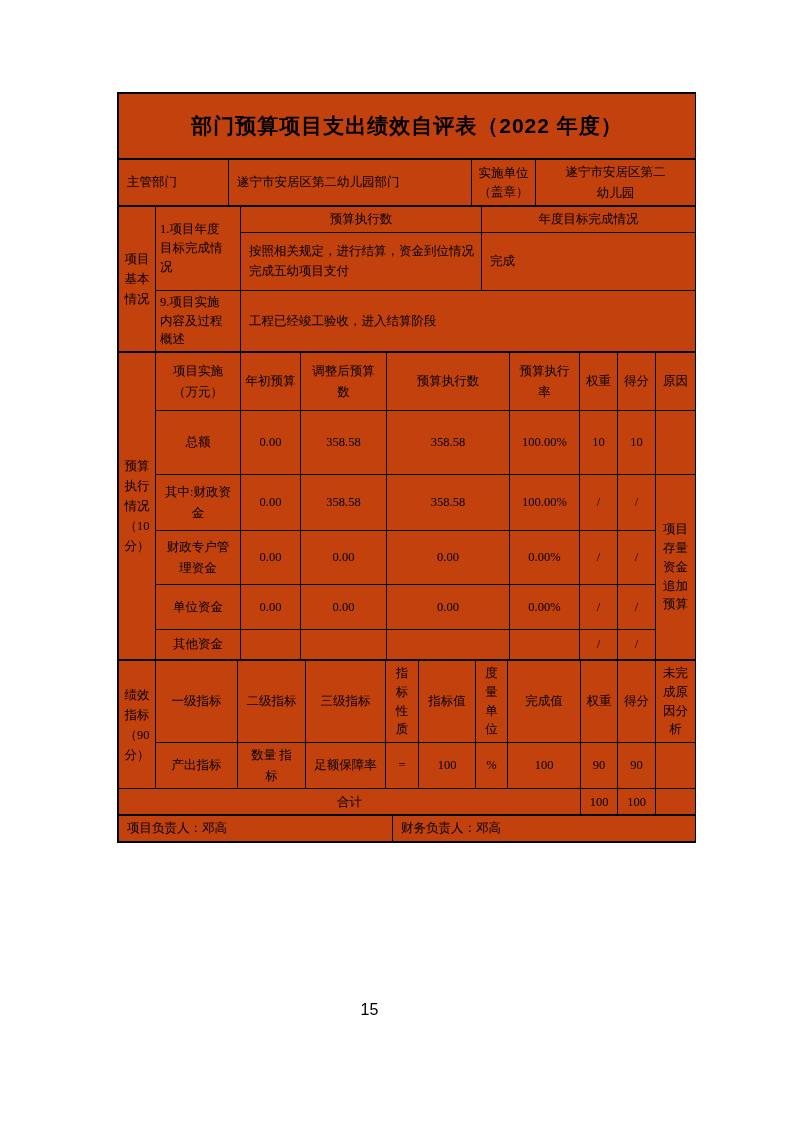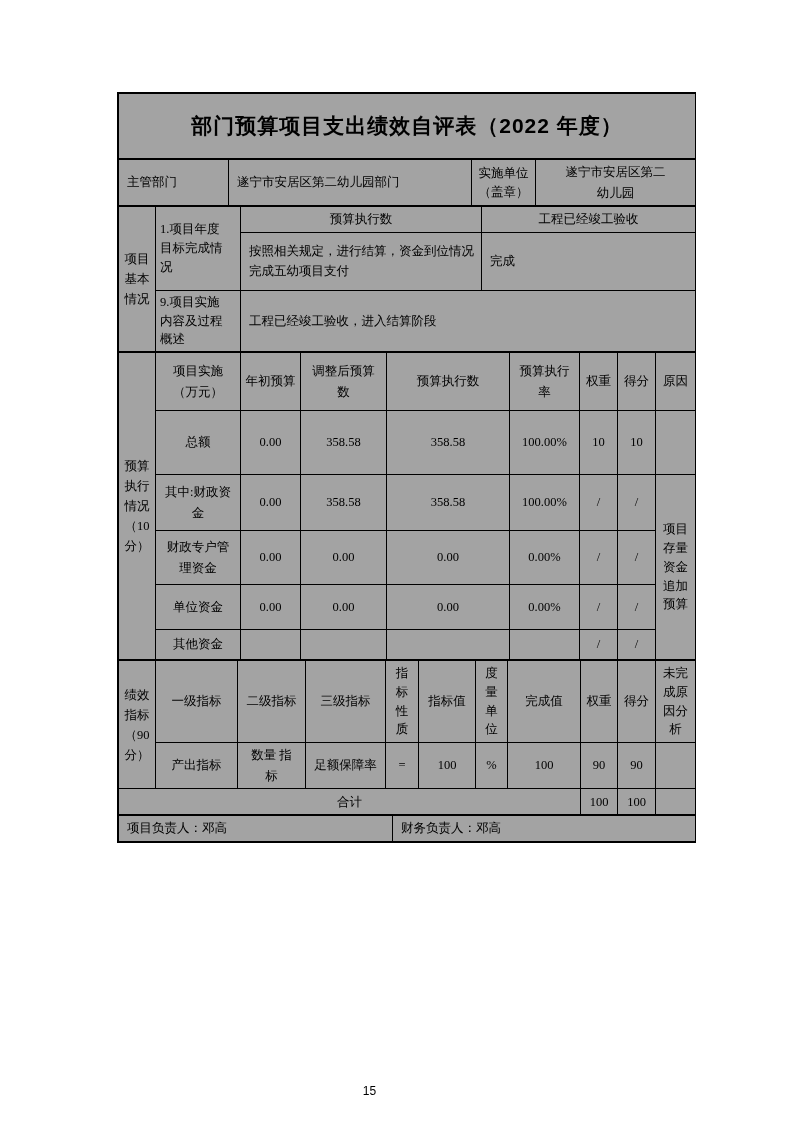--- a/index.html
+++ b/index.html
@@ -2,40 +2,40 @@
 <html><head>
 <meta charset="utf-8">
 <style>
   html,body{margin:0;padding:0;}
   body{
     width:793px;height:1122px;position:relative;background:#ffffff;
     font-family:"Liberation Serif",serif;color:#000;
   }
   .sheet{
     position:absolute;left:117px;top:92px;width:579px;
-    border:1px solid #000;box-sizing:border-box;background:#a3a3a3;
+    border:1px solid #000;box-sizing:border-box;background:#c2410c;
   }
   table{border-collapse:collapse;table-layout:fixed;width:577px;}
   td{
     border:1px solid #000;font-size:12.5px;line-height:1.65;
     text-align:center;vertical-align:middle;padding:2px 3px;
     white-space:pre-line;overflow:hidden;box-sizing:border-box;
     word-break:break-all;
   }
   .ttl td{
     font-family:"Liberation Sans",sans-serif;font-weight:bold;font-size:21px;
     letter-spacing:1px;
   }
   .hei{font-family:"Liberation Sans",sans-serif;font-weight:normal;}
   .left{text-align:left;padding-left:8px;}
   .vlab{line-height:1.6;padding:2px 1px;}
   .tight{line-height:1.5;padding:2px 1px;}
   .pagenum{
-    position:absolute;left:0;top:1084px;width:739px;text-align:center;
-    font-family:"Liberation Sans",sans-serif;font-size:12px;
+    position:absolute;left:0;top:1001px;width:739px;text-align:center;
+    font-family:"Liberation Sans",sans-serif;font-size:16px;
   }
 </style>
 </head>
 <body>
 
 <div class="sheet">
 
   <table>
     <colgroup>
         <col style="width:577px">
@@ -76,21 +76,21 @@
       </colgroup>
     <tbody>
         <tr style="height:23px">
       <td rowspan="3" class="vlab">项目
 基本
 情况</td>
       <td rowspan="2" class="left tight" style="padding-left:4px">1.项目年度
 目标完成情
 况</td>
       <td>预算执行数</td>
-      <td class="hei">工程已经竣工验收</td>
+      <td class="hei">年度目标完成情况</td>
     </tr>
     <tr style="height:58px">
       <td class="left">按照相关规定，进行结算，资金到位情况完成五幼项目支付</td>
       <td class="hei left">完成</td>
     </tr>
     <tr style="height:52px">
       <td class="left tight" style="padding-left:4px">9.项目实施
 内容及过程
 概述</td>
       <td colspan="2" class="left">工程已经竣工验收，进入结算阶段</td>

